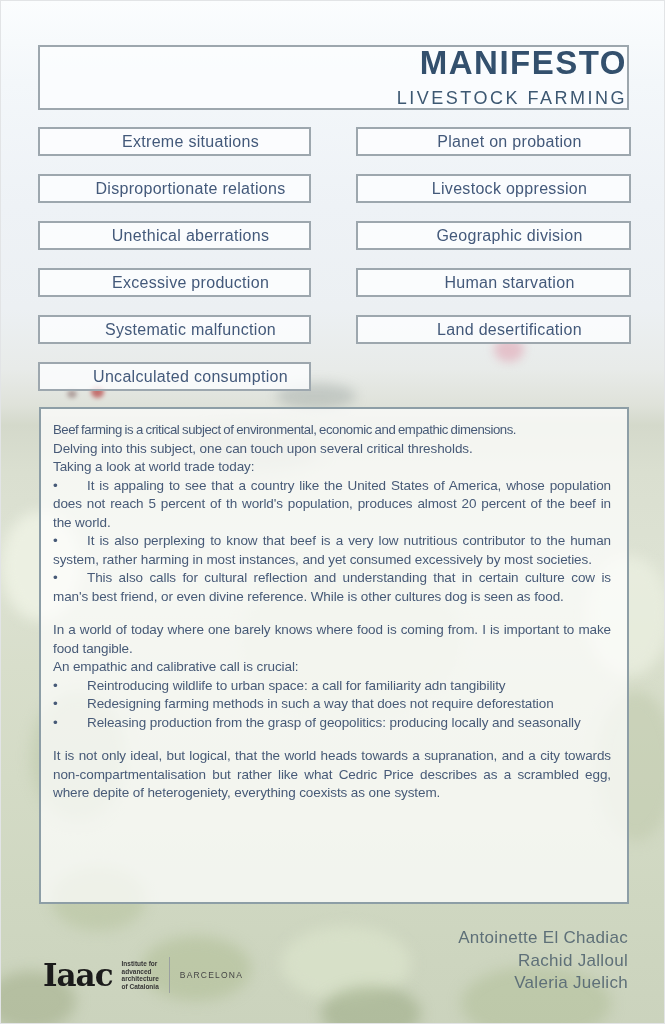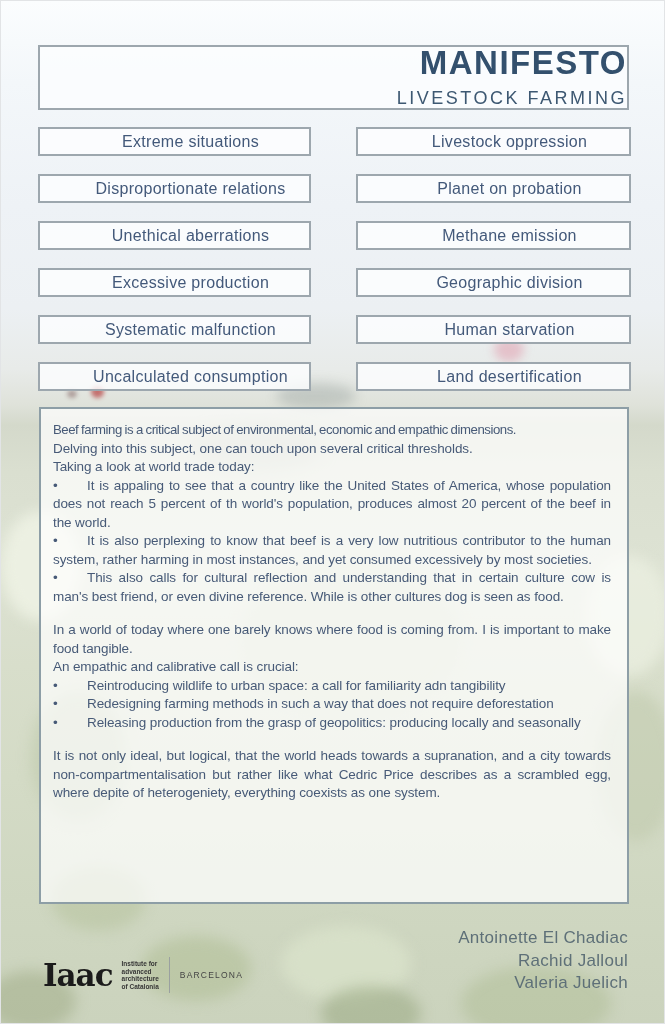--- a/index.html
+++ b/index.html
@@ -106,27 +106,24 @@
       </div>
       <div class="topic-box">
         <span>Systematic malfunction</span>
       </div>
       <div class="topic-box">
         <span>Uncalculated consumption</span>
       </div>
     </div>
   <div class="topic-col right">
       <div class="topic-box">
-        <span>Livestock oppression</span>
-      </div>
-      <div class="topic-box">
         <span>Planet on probation</span>
       </div>
       <div class="topic-box">
-        <span>Methane emission</span>
+        <span>Livestock oppression</span>
       </div>
       <div class="topic-box">
         <span>Geographic division</span>
       </div>
       <div class="topic-box">
         <span>Human starvation</span>
       </div>
       <div class="topic-box">
         <span>Land desertification</span>
       </div>

